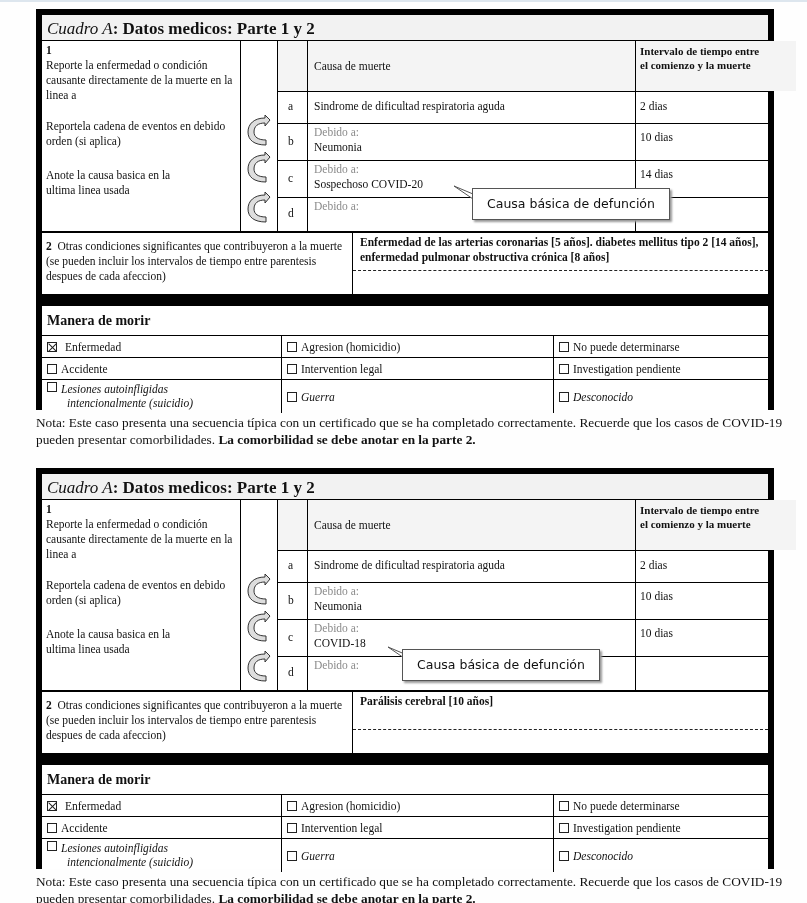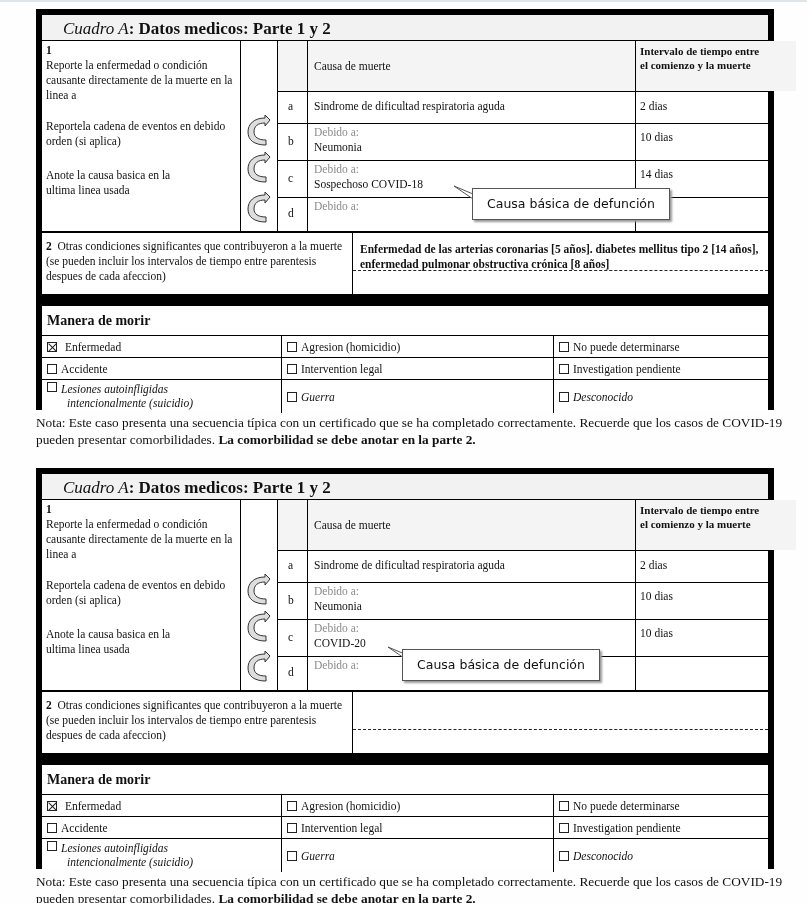--- a/index.html
+++ b/index.html
@@ -3,21 +3,21 @@
 <meta charset="utf-8">
 <style>
   html, body { margin:0; padding:0; background:#fefefe; }
   body { width:807px; height:903px; position:relative; overflow:hidden;
          font-family:"Liberation Serif","DejaVu Serif",serif; color:#111; }
   .topbar { position:absolute; left:0; top:0; width:807px; height:2px; background:#dde6ee; }
   .doc { position:absolute; left:36px; width:738px; }
   .panel { position:absolute; left:0; width:738px; background:#000; }
   .inner { position:absolute; left:6px; top:6px; right:6px; background:#fff; }
   .title { background:#f2f2f2; height:26px; border-bottom:1px solid #000; font-size:17px; font-weight:bold;
-           padding-left:21px; line-height:27px; box-sizing:border-box; }
+           padding-left:5px; line-height:27px; box-sizing:border-box; }
   .title i { font-weight:normal; font-style:italic; }
   .p1 { position:relative; height:190px; border-bottom:2px solid #000; }
   .cell { position:absolute; box-sizing:border-box; font-size:11.5px; line-height:15px; }
   .vline { position:absolute; width:1px; background:#000; }
   .hline { position:absolute; height:1px; background:#000; }
   .grey { color:#8a8a8a; }
   .p2 { position:relative; height:70px; }
   .dash { position:absolute; left:0; right:0; border-top:1px dashed #222; }
   .bold { font-weight:bold; }
   .callout { position:absolute; background:#fff; border:1px solid #555;
@@ -77,21 +77,21 @@
               <div class="cell" style="left: 598px; top: 58px;">2 dias</div>
               <div class="cell" style="left: 246px; top: 92.5px;">b</div>
               <div class="cell" style="left: 272px; width: 315px; top: 84px;">
                 <div class="grey">Debido a:</div>
                 <div>Neumonia</div>
               </div>
               <div class="cell" style="left: 598px; top: 89px;">10 dias</div>
               <div class="cell" style="left: 246px; top: 129.5px;">c</div>
               <div class="cell" style="left: 272px; width: 315px; top: 121px;">
                 <div class="grey">Debido a:</div>
-                <div>Sospechoso COVID-18</div>
+                <div>Sospechoso COVID-20</div>
               </div>
               <div class="cell" style="left: 598px; top: 126px;">14 dias</div>
               <div class="cell" style="left: 246px; top: 165px;">d</div>
               <div class="cell" style="left: 272px; width: 315px; top: 158px;">
                 <div class="grey">Debido a:</div>
                 <div></div>
               </div>
               <div class="cell" style="left: 598px; top: 163px;"></div>
             </div>
 
@@ -106,21 +106,21 @@
             </svg>
 
           <svg class="callout-tail" style="left: 410px; top: 143px;" width="60" height="30" viewBox="0 0 60 30">
               <path d="M2 2 L40 18 L40 28 Z" fill="#fff" stroke="#555" stroke-width="1"></path>
             </svg>
           <div class="callout" style="left: 430px; top: 147px;">Causa básica de defunción</div>
         </div>
         <div class="p2">
           <div class="cell" style="left:4px;top:6px;width:300px;"><span class="bold">2</span>&nbsp; <span>Otras condiciones significantes que contribuyeron a la muerte (se pueden incluir los intervalos de tiempo entre parentesis despues de cada afeccion)</span></div>
           <div class="vline" style="left:310px;top:0;height:70px;"></div>
-          <div class="cell bold" style="left:318px;top:9px;width:410px;">Enfermedad de las arterias coronarias [5 años]. diabetes mellitus tipo 2 [14 años], enfermedad pulmonar obstructiva crónica [8 años]</div>
+          <div class="cell bold" style="left:318px;top:2px;width:410px;">Enfermedad de las arterias coronarias [5 años]. diabetes mellitus tipo 2 [14 años], enfermedad pulmonar obstructiva crónica [8 años]</div>
           <div class="dash" style="left:311px;top:37px;"></div>
         </div>
       </div>
     </div>
 
     <div class="panel" style="top:291px;height:110px;background:#000;">
       <div class="inner" style="top:6px;left:6px;right:6px;bottom:0;">
         <div class="mm-title">Manera de morir</div>
         <div class="mm-grid">
             <div class="mm-row" style="height: 21px;">
@@ -208,21 +208,21 @@
               <div class="cell" style="left: 598px; top: 58px;">2 dias</div>
               <div class="cell" style="left: 246px; top: 92.5px;">b</div>
               <div class="cell" style="left: 272px; width: 315px; top: 84px;">
                 <div class="grey">Debido a:</div>
                 <div>Neumonia</div>
               </div>
               <div class="cell" style="left: 598px; top: 89px;">10 dias</div>
               <div class="cell" style="left: 246px; top: 129.5px;">c</div>
               <div class="cell" style="left: 272px; width: 315px; top: 121px;">
                 <div class="grey">Debido a:</div>
-                <div>COVID-20</div>
+                <div>COVID-18</div>
               </div>
               <div class="cell" style="left: 598px; top: 126px;">10 dias</div>
               <div class="cell" style="left: 246px; top: 165px;">d</div>
               <div class="cell" style="left: 272px; width: 315px; top: 158px;">
                 <div class="grey">Debido a:</div>
                 <div></div>
               </div>
               <div class="cell" style="left: 598px; top: 163px;"></div>
             </div>
 
@@ -237,20 +237,21 @@
             </svg>
 
           <svg class="callout-tail" style="left: 344px; top: 145px;" width="60" height="30" viewBox="0 0 60 30">
               <path d="M2 2 L40 18 L40 28 Z" fill="#fff" stroke="#555" stroke-width="1"></path>
             </svg>
           <div class="callout" style="left: 360px; top: 149px;">Causa básica de defunción</div>
         </div>
         <div class="p2">
           <div class="cell" style="left:4px;top:6px;width:300px;"><span class="bold">2</span>&nbsp; <span>Otras condiciones significantes que contribuyeron a la muerte (se pueden incluir los intervalos de tiempo entre parentesis despues de cada afeccion)</span></div>
           <div class="vline" style="left:310px;top:0;height:70px;"></div>
+          <div class="cell bold" style="left:318px;top:2px;width:410px;">Parálisis cerebral [10 años]</div>
           <div class="dash" style="left:311px;top:37px;"></div>
         </div>
       </div>
     </div>
 
     <div class="panel" style="top:291px;height:110px;background:#000;">
       <div class="inner" style="top:6px;left:6px;right:6px;bottom:0;">
         <div class="mm-title">Manera de morir</div>
         <div class="mm-grid">
             <div class="mm-row" style="height: 21px;">

